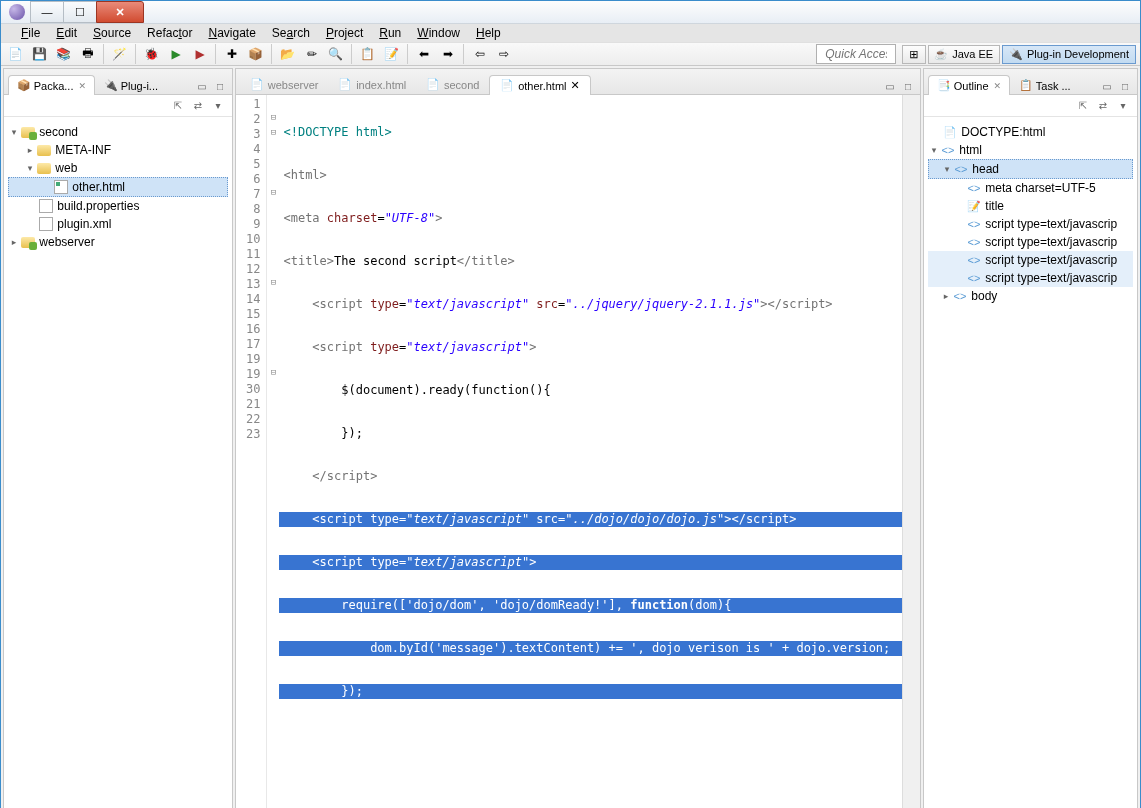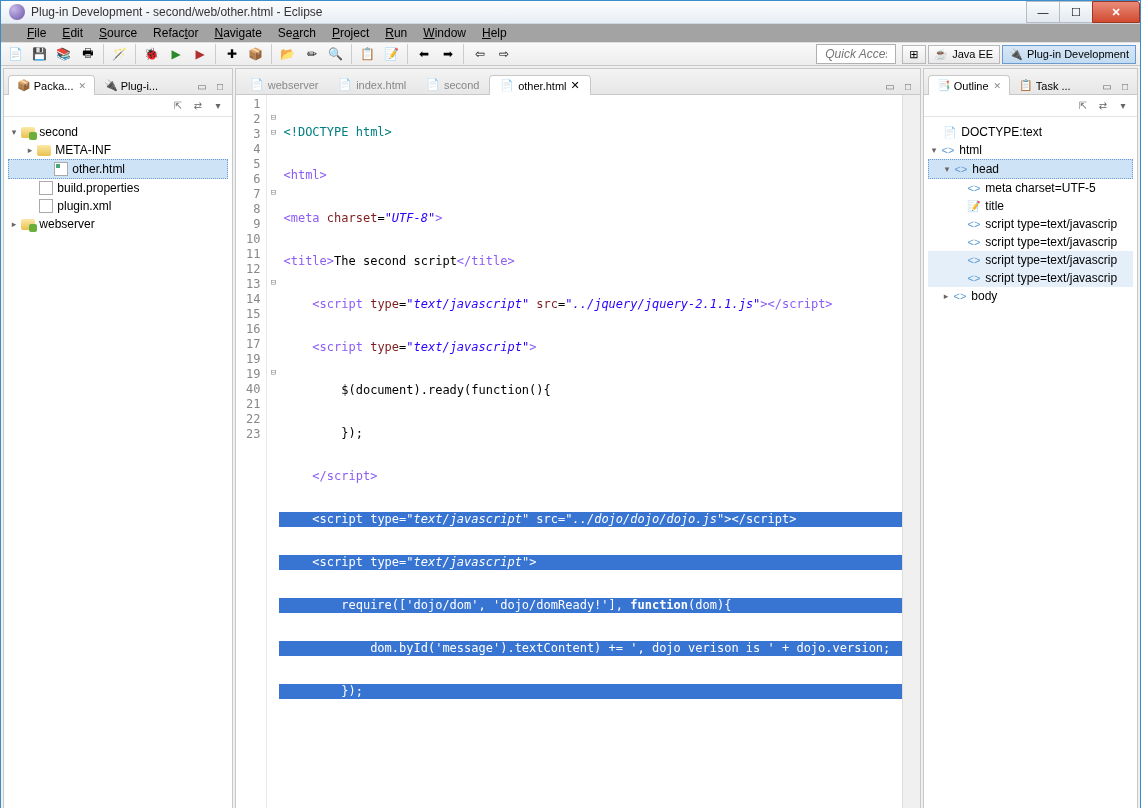--- a/index.html
+++ b/index.html
@@ -11,21 +11,21 @@
 .titlebar .icon { width: 16px; height: 16px; background: radial-gradient(circle at 30% 30%, #c7b9e8, #6a52a8); border-radius: 50%; margin-right: 6px; }
 .titlebar .title { flex: 1; color: #333; }
 .winbtns { display: flex; height: 100%; }
 .winbtn { width: 34px; height: 22px; border: 1px solid #b5bdc5; background: linear-gradient(#fafcfe, #e3e9ef); display: flex; align-items: center; justify-content: center; font-size: 11px; margin-left: -1px; }
 .winbtn.close { background: linear-gradient(#e98b7a, #d14b30); border-color: #9c3522; color: #fff; width: 48px; border-top-right-radius: 3px; }
 .winbtn.close::before { content: "✕"; font-weight: bold; }
 .winbtn.min::before { content: "—"; }
 .winbtn.max::before { content: "☐"; }
 
 
-.menubar { height: 22px; background: #a3a3a3; display: flex; align-items: center; padding-left: 18px; border-bottom: 1px solid #e0e0e0; }
+.menubar { height: 22px; background: #e5e5e5; display: flex; align-items: center; padding-left: 12px; border-bottom: 1px solid #e0e0e0; }
 .menubar .menuitem { padding: 2px 8px; cursor: default; }
 .menubar .menuitem .u { text-decoration: underline; }
 
 
 .toolbar { height: 28px; background: linear-gradient(#f9f9f9, #ededed); border-bottom: 1px solid #c8c8c8; display: flex; align-items: center; padding: 0 4px; gap: 2px; }
 .tbtn { width: 22px; height: 22px; display: flex; align-items: center; justify-content: center; border: 1px solid transparent; }
 .tsep { width: 2px; height: 20px; border-left: 1px solid #ccc; margin: 0 2px; }
 .quickaccess { margin-left: auto; border: 1px solid #b0b0b0; background: #fff; padding: 2px 8px; color: #888; font-style: italic; font-size: 12px; width: 80px; }
 .persp-group { display: flex; align-items: center; gap: 2px; margin-left: 4px; }
 .persp-btn { border: 1px solid #b8b8b8; background: linear-gradient(#fdfdfd,#e9e9e9); padding: 2px 6px; display: flex; align-items: center; gap: 4px; font-size: 11px; }
@@ -61,21 +61,21 @@
 .editor-body { flex: 1; display: flex; background: #fff; font-family: Consolas, monospace; font-size: 12px; overflow: hidden; }
 .gutter { background: #fff; border-right: 1px solid #e8e8e8; text-align: right; color: #888; padding: 2px 6px 2px 10px; user-select: none; }
 .gutter .ln { height: 15px; line-height: 15px; }
 .fold-gutter { width: 12px; background: #fff; }
 .folder { height:15px; line-height:15px; font-size:9px; color:#888; text-align:center; }
 .code { flex: 1; padding: 2px 0; white-space: pre; overflow: auto; }
 .codeline { height: 15px; line-height: 15px; padding-left: 4px; }
 .codeline.selbg { background: #3874d1; color: #fff; }
 .codeline.selbg .s-tag, .codeline.selbg .s-attr, .codeline.selbg .s-str, .codeline.selbg .s-kw { color: #fff; }
 .s-doctype { color: #008080; }
-.s-tag { color: #8b5cf6; }
+.s-tag { color: #737373; }
 .s-attr { color: #7f1d1d; }
 .s-str { color: #2a00ff; font-style: italic; }
 .s-kw { color: #7f0055; font-weight: bold; }
 .s-txt { color: #000; }
 .selbg .s-kw { color: #d0e0ff; font-weight: bold; }
 .vscroll-editor { width: 18px; background: #f0f0f0; border-left: 1px solid #ddd; }
 
 
 .ico { width: 16px; height: 16px; display: inline-flex; align-items: center; justify-content: center; font-size: 11px; }
 .ico-folder { background: linear-gradient(#fde9a8,#e8c04e); border-radius: 2px; width: 14px; height: 11px; }
@@ -96,21 +96,20 @@
 .leftcol .view { flex: 1; }
 .centercol .editor-area.view { flex: 1; }
 </style>
 </head>
 <body>
 
 <div class="window">
 
   <div class="titlebar">
     <div class="icon"></div>
-    <div class="title">Plug-in Development - second/web/other.html - Eclipse</div>
     <div class="winbtns">
       <div class="winbtn min"></div>
       <div class="winbtn max"></div>
       <div class="winbtn close"></div>
     </div>
   </div>
 
   <div class="menubar">
     <div class="menuitem"><span class="u">F</span><span>ile</span></div>
     <div class="menuitem"><span class="u">E</span>dit</div>
@@ -177,20 +176,23 @@
           <div class="mini-btn">▾</div>
         </div>
         <div class="view-body">
           <div class="tree">
             <div class="tree-item"><span class="tw ico-tri-d"></span><span class="ico">
                   <span class="ico-proj"></span>
                 </span>&nbsp;<span>second</span></div>
             <div class="tree-item"><span class="tree-indent" style="width:16px"></span><span class="tw ico-tri-r"></span><span class="ico">
                   <span class="ico-folder"></span>
                 </span>&nbsp;<span>META-INF</span></div>
+            <div class="tree-item"><span class="tree-indent" style="width:16px"></span><span class="tw ico-tri-d"></span><span class="ico">
+                  <span class="ico-folder"></span>
+                </span>&nbsp;<span>web</span></div>
             <div class="tree-item sel"><span class="tree-indent" style="width:44px"></span><span class="ico">
                   <span class="ico-html"></span>
                 </span>&nbsp;<span>other.html</span></div>
             <div class="tree-item"><span class="tree-indent" style="width:30px"></span><span class="ico">
                   <span class="ico-file"></span>
                 </span>&nbsp;<span>build.properties</span></div>
             <div class="tree-item"><span class="tree-indent" style="width:30px"></span><span class="ico">
                   <span class="ico-file"></span>
                 </span>&nbsp;<span>plugin.xml</span></div>
             <div class="tree-item"><span class="tw ico-tri-r"></span><span class="ico">
@@ -227,21 +229,21 @@
               <div class="ln">10</div>
               <div class="ln">11</div>
               <div class="ln">12</div>
               <div class="ln">13</div>
               <div class="ln">14</div>
               <div class="ln">15</div>
               <div class="ln">16</div>
               <div class="ln">17</div>
               <div class="ln">19</div>
               <div class="ln">19</div>
-              <div class="ln">40</div>
+              <div class="ln">30</div>
               <div class="ln">21</div>
               <div class="ln">22</div>
               <div class="ln">23</div>
           </div>
           <div class="fold-gutter">
             <div class="folder"></div>
               <div class="folder">⊟</div>
               <div class="folder">⊟</div>
               <div class="folder"></div>
               <div class="folder"></div>
@@ -304,21 +306,21 @@
             <div class="mini-btn">□</div>
           </div>
         </div>
         <div class="mini-toolbar-row">
           <div class="mini-btn">⇱</div>
           <div class="mini-btn">⇄</div>
           <div class="mini-btn">▾</div>
         </div>
         <div class="view-body outline-body">
           <div class="tree">
-            <div class="tree-item"><span class="tree-indent" style="width:14px"></span><span class="ico">📄</span>&nbsp;<span>DOCTYPE:text</span></div>
+            <div class="tree-item"><span class="tree-indent" style="width:14px"></span><span class="ico">📄</span>&nbsp;<span>DOCTYPE:html</span></div>
             <div class="tree-item"><span class="tw ico-tri-d"></span><span class="ico ico-tag">&lt;&gt;</span>&nbsp;<span>html</span></div>
             <div class="tree-item sel"><span class="tree-indent" style="width:12px"></span><span class="tw ico-tri-d"></span><span class="ico ico-tag">&lt;&gt;</span>&nbsp;<span>head</span></div>
             <div class="tree-item"><span class="tree-indent" style="width:38px"></span><span class="ico ico-tag">&lt;&gt;</span>&nbsp;<span>meta charset=UTF-5</span></div>
             <div class="tree-item"><span class="tree-indent" style="width:38px"></span><span class="ico">📝</span>&nbsp;<span>title</span></div>
             <div class="tree-item"><span class="tree-indent" style="width:38px"></span><span class="ico ico-tag">&lt;&gt;</span>&nbsp;<span>script type=text/javascrip</span></div>
             <div class="tree-item"><span class="tree-indent" style="width:38px"></span><span class="ico ico-tag">&lt;&gt;</span>&nbsp;<span>script type=text/javascrip</span></div>
             <div class="tree-item" style="background:#e4effa"><span class="tree-indent" style="width:38px"></span><span class="ico ico-tag">&lt;&gt;</span>&nbsp;<span>script type=text/javascrip</span></div>
             <div class="tree-item" style="background:#e4effa"><span class="tree-indent" style="width:38px"></span><span class="ico ico-tag">&lt;&gt;</span>&nbsp;<span>script type=text/javascrip</span></div>
             <div class="tree-item"><span class="tree-indent" style="width:12px"></span><span class="tw ico-tri-r"></span><span class="ico ico-tag">&lt;&gt;</span>&nbsp;<span>body</span></div>
           </div>

